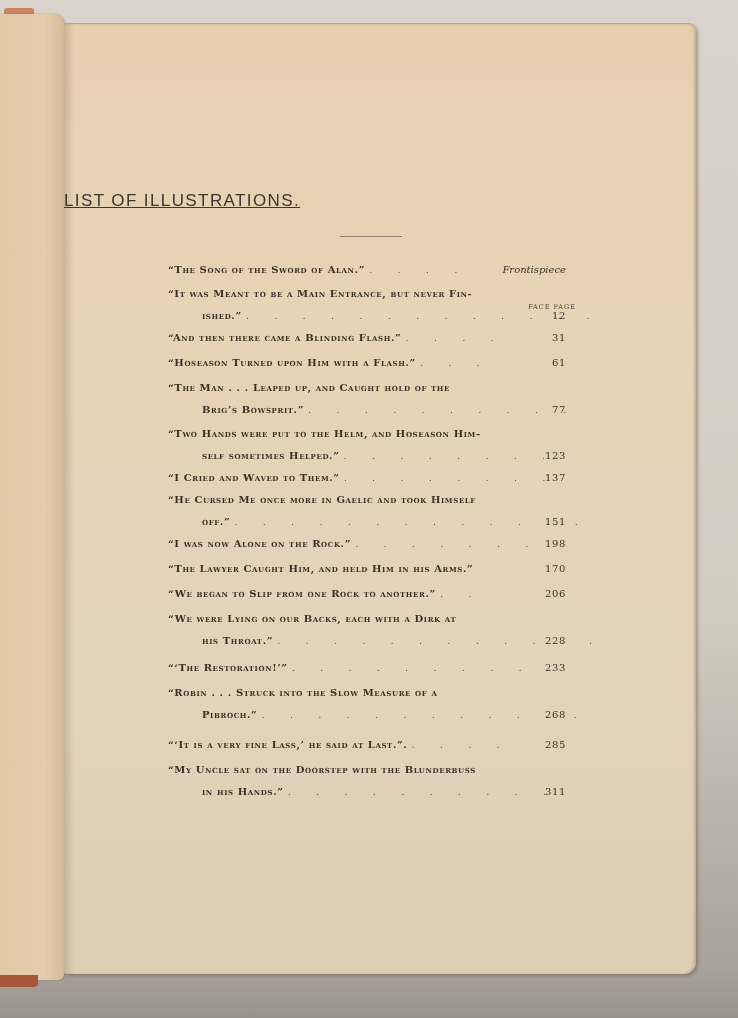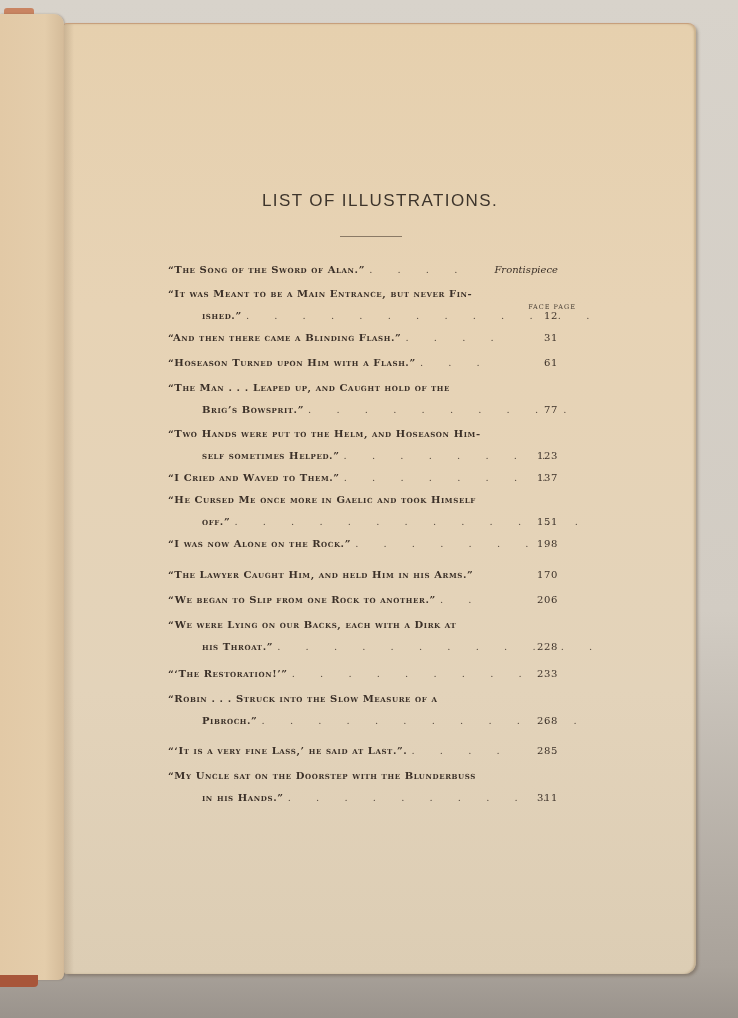--- a/index.html
+++ b/index.html
@@ -28,36 +28,36 @@
     border-radius: 2px 8px 12px 2px;
     box-shadow: 2px 2px 3px rgba(80,60,40,0.35), inset -2px 0 2px rgba(150,120,80,0.35);
     border-top: 1px solid #c79f7c;
   }
   .gutter-shadow {
     position:absolute; left:0; top:0; width:10px; height:100%;
     background: linear-gradient(90deg, rgba(120,95,70,0.25), rgba(120,95,70,0));
   }
   .title {
     position:absolute; left:0; right:0; top:167px;
-    text-align:center; font-family:"Liberation Sans", sans-serif;
-    font-size:17px; letter-spacing:1.4px; color:#3e352c;
+    font-family:"Liberation Sans", sans-serif;
+    font-size:17px; letter-spacing:1.4px; color:#3e352c;text-decoration:underline;
   }
   .rule {
     position:absolute; left:276px; top:212px; width:62px; height:1px; background:#8a7a66;
   }
   .list {
     position:absolute; left:104px; top:235px; width:406px;
     color:#3b3028; font-size:10px; font-variant:small-caps; letter-spacing:0.6px;
     font-weight:bold;
   }
   .entry { position:relative; margin-bottom:0; }
   .entry .line { height:22px; line-height:22px; white-space:nowrap; position:relative; }
   .entry .cont { padding-left:34px; }
   .entry .page {
-    position:absolute; right:16px; font-weight:normal; font-variant:normal; font-size:10px;
+    position:absolute; right:8px; font-weight:normal; font-variant:normal; font-size:10px;
   }
   .dots { letter-spacing:11px; font-weight:normal; color:#5a4e42; }
   .frontis { font-style:italic; font-variant:normal; font-weight:normal; font-size:11.5px; letter-spacing:0; }
   .face-page {
     position:absolute; right:-2px; top:44px; font-size:6.5px; letter-spacing:1px;
     font-variant:normal; font-weight:normal; color:#4a4036;
   }
 </style>
 </head>
 <body>
@@ -98,21 +98,21 @@
     <div class="entry">
       <div class="line"><span>“I Cried and Waved to Them.”</span> <span class="dots">. . . . . . . .</span><span class="page">137</span></div>
     </div>
     <div class="entry" style="margin-top:0">
       <div class="line"><span>“He Cursed Me once more in Gaelic and took Himself</span></div>
       <div class="line cont"><span>off.”</span> <span class="dots">. . . . . . . . . . . . .</span><span class="page">151</span></div>
     </div>
     <div class="entry">
       <div class="line"><span>“I was now Alone on the Rock.”</span> <span class="dots">. . . . . . .</span><span class="page">198</span></div>
     </div>
-    <div class="entry" style="margin-top:9px">
+    <div class="entry" style="margin-top:3px">
       <div class="line"><span>“The Lawyer Caught Him, and held Him in his Arms.”</span> <span class="dots"></span><span class="page">170</span></div>
     </div>
     <div class="entry" style="margin-top:3px">
       <div class="line"><span>“We began to Slip from one Rock to another.”</span> <span class="dots">. .</span><span class="page">206</span></div>
     </div>
     <div class="entry" style="margin-top:3px">
       <div class="line"><span>“We were Lying on our Backs, each with a Dirk at</span></div>
       <div class="line cont"><span>his Throat.”</span> <span class="dots">. . . . . . . . . . . .</span><span class="page">228</span></div>
     </div>
     <div class="entry" style="margin-top:5px">

